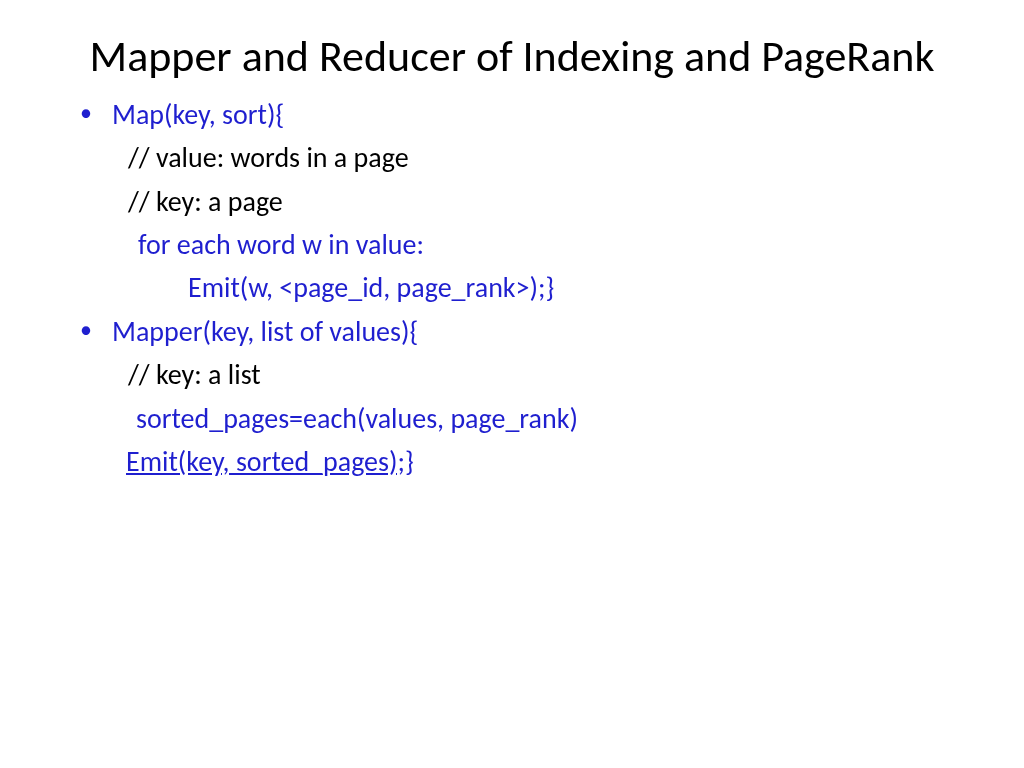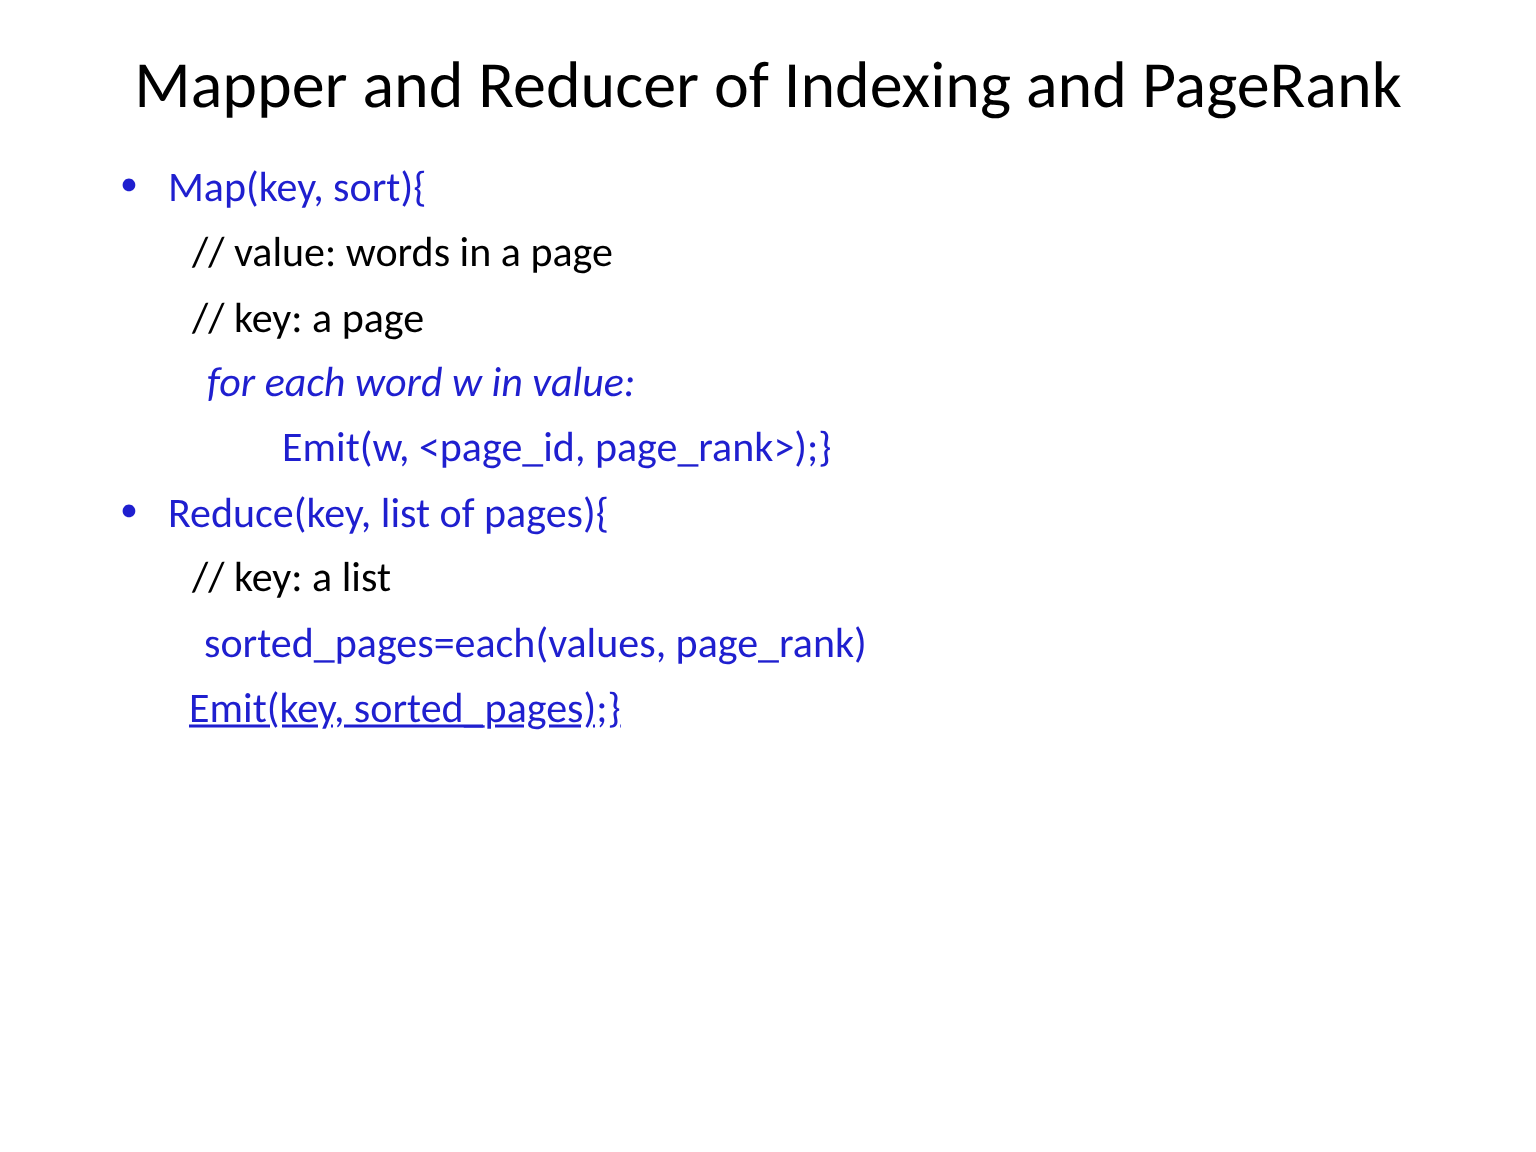--- a/index.html
+++ b/index.html
@@ -14,21 +14,21 @@
       font-family: Calibri, "Segoe UI", sans-serif;
       padding: 30px 70px 30px 70px;
       overflow: hidden;
     }
     .title {
       font-size: 44px;
       font-weight: 400;
       color: #000000;
       text-align: center;
       line-height: 1.2;
-      margin-bottom: 20px;
+      margin-bottom: 10px;
     }
     .content {
       font-size: 28px;
       line-height: 1.55;
     }
     .bullet-row {
       display: flex;
       align-items: flex-start;
     }
     .bullet {
@@ -42,21 +42,20 @@
       color: #1f1fcf;
     }
     .black {
       color: #000000;
     }
     .indent1 {
       padding-left: 58px;
     }
     .indent2 {
       padding-left: 68px;
-      font-style: italic;
     }
     .indent3 {
       padding-left: 118px;
     }
     .indent-sorted {
       padding-left: 66px;
     }
     .indent-emit {
       padding-left: 56px;
       text-decoration: underline;
@@ -73,19 +72,19 @@
     <span class="bullet">•</span>
     <span class="blue">Map(key, sort){</span>
   </div>
   <div class="indent1 black">// value: words in a page</div>
   <div class="indent1 black">// key: a page</div>
   <div class="indent2 blue">for each word w in value:</div>
   <div class="indent3 blue">Emit(w, &lt;page_id, page_rank&gt;);}</div>
 
   <div class="bullet-row">
     <span class="bullet">•</span>
-    <span class="blue">Reduce(key, list of pages){</span>
+    <span class="blue">Mapper(key, list of values){</span>
   </div>
   <div class="indent1 black">// key: a list</div>
   <div class="indent-sorted blue">sorted_pages=each(values, page_rank)</div>
   <div class="indent-emit blue">Emit(key, sorted_pages);}</div>
 
 </div>
 
 </body></html>

